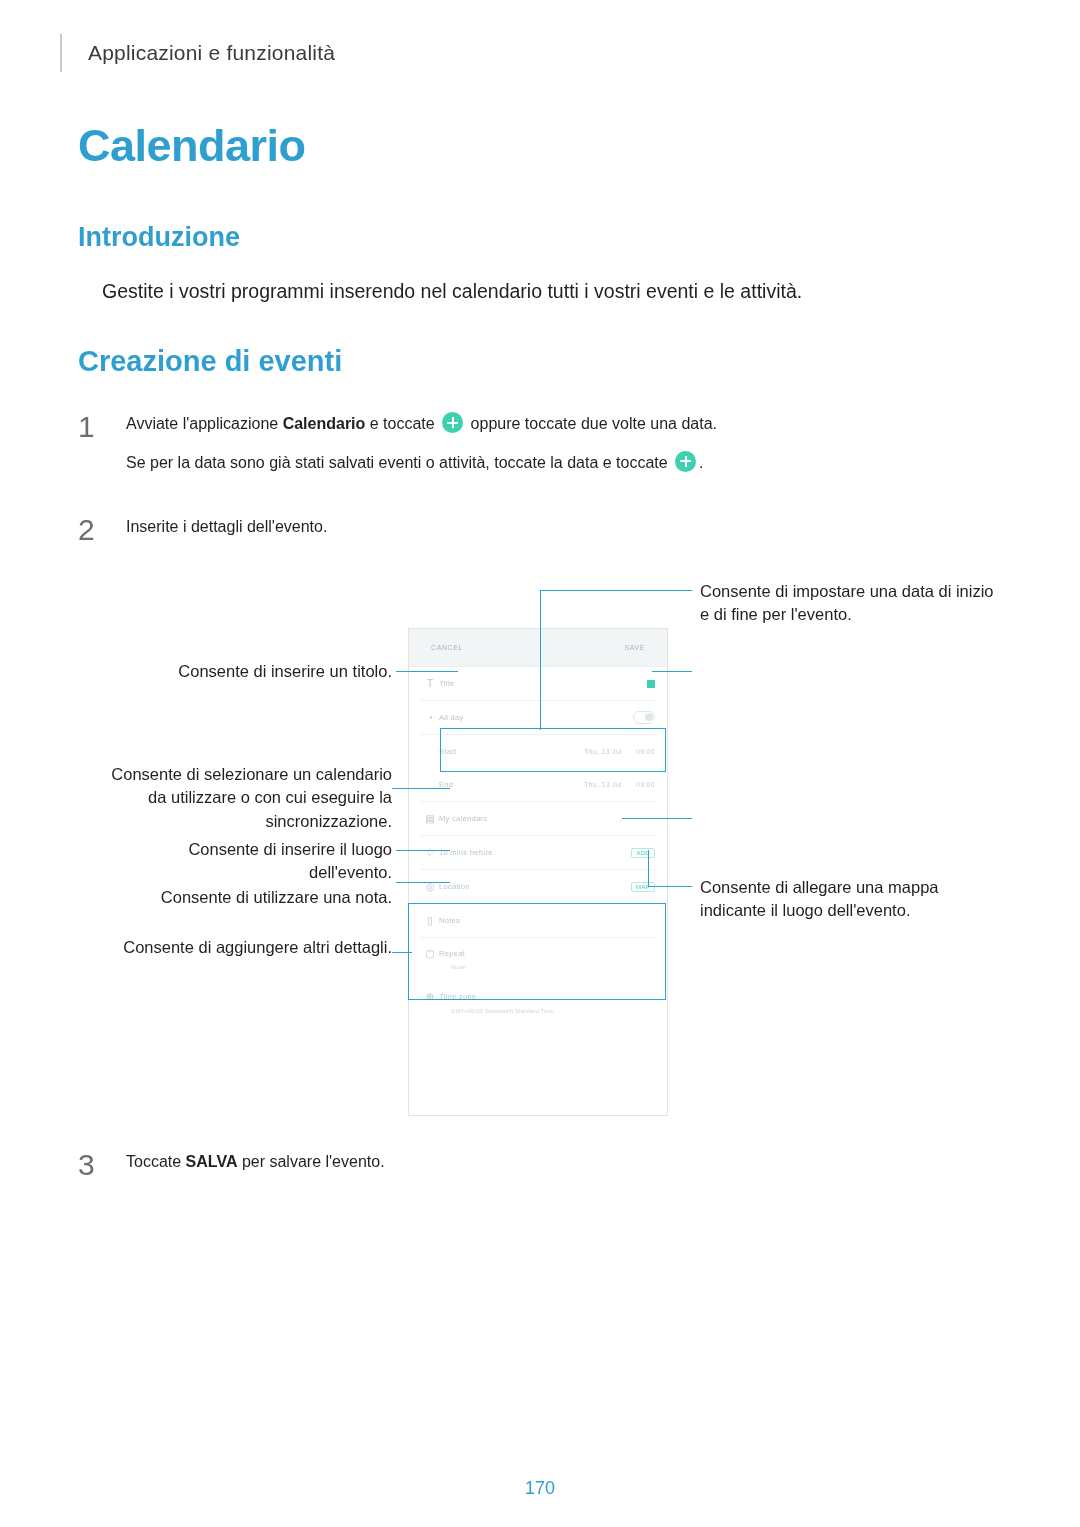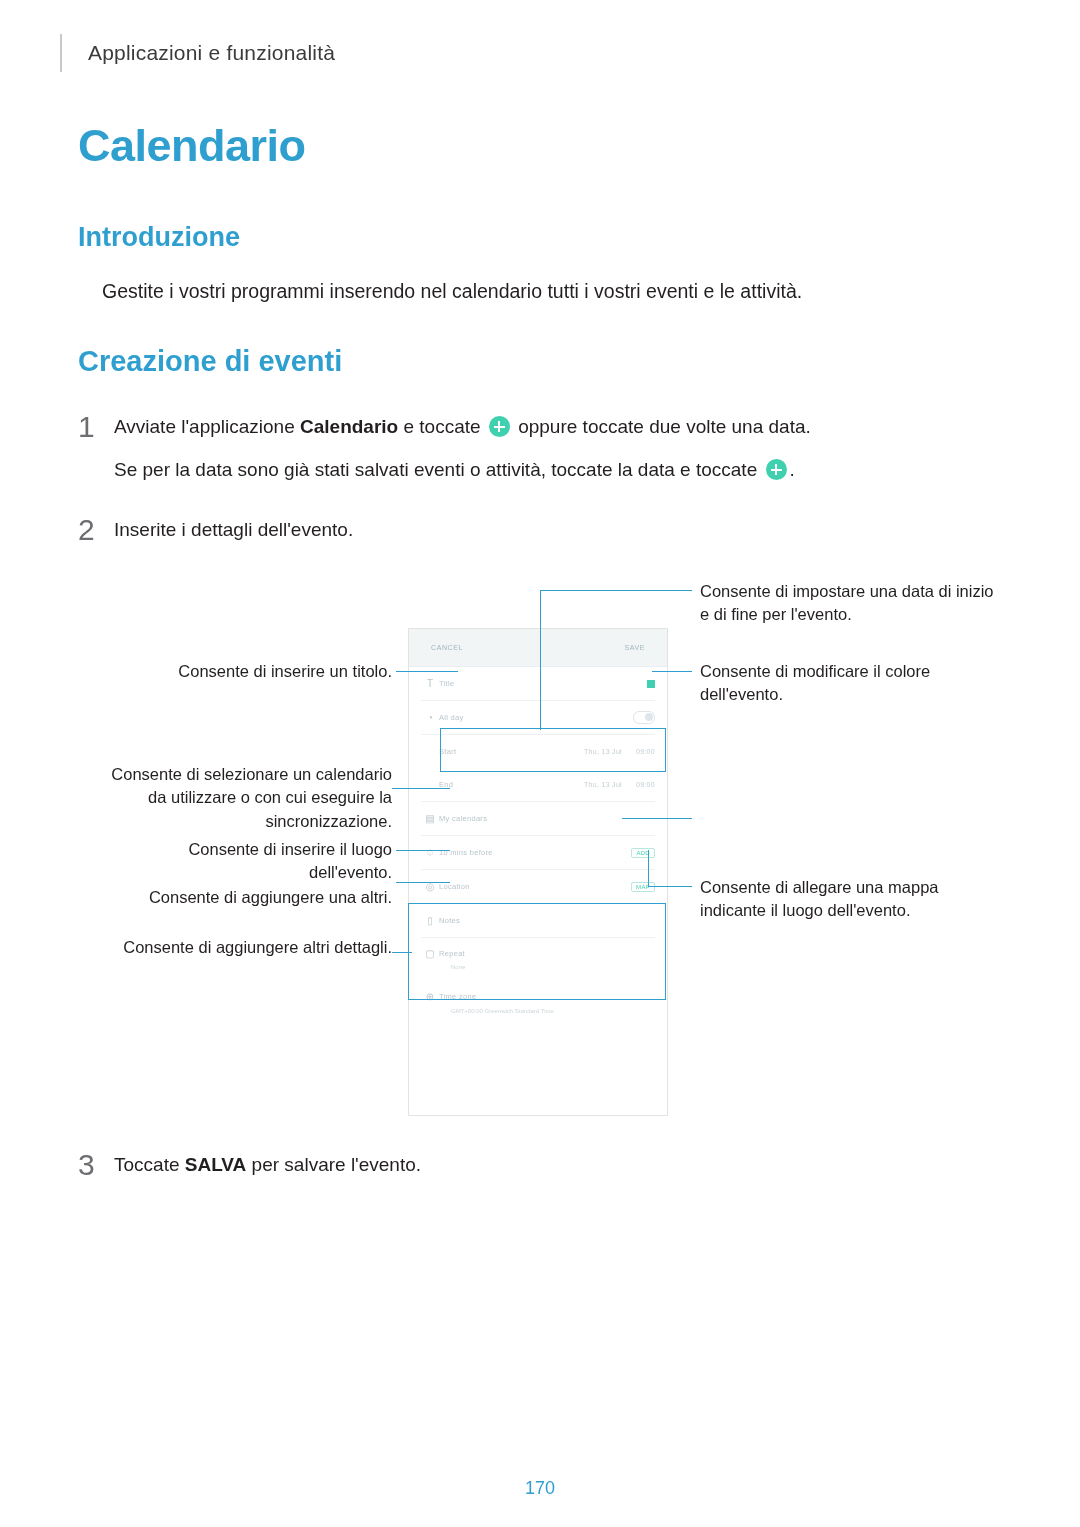--- a/index.html
+++ b/index.html
@@ -75,23 +75,24 @@
   }
   .step-num {
     font-size: 30px;
     color: #6d6e71;
     width: 36px;
     flex: 0 0 36px;
     text-align: left;
     line-height: 1;
   }
   .step-body {
-    font-size: 19px;
+    font-size: 16px;
     line-height: 1.55;
     color: #231f20;
+    margin-left: 12px;
   }
   .step1 { top: 412px; left: 78px; width: 880px; }
   .step2 { top: 515px; left: 78px; width: 880px; }
   .step3 { top: 1150px; left: 78px; width: 880px; }
 
   .plus-badge {
     display: inline-block;
     width: 21px;
     height: 21px;
     border-radius: 50%;
@@ -384,25 +385,24 @@
 
   <div class="lead lead-v" style="left:648px; top:270px; height:36px;"></div>
   <div class="lead lead-h" style="left:648px; top:306px; width:44px;"></div>
 
   <div class="lead lead-h" style="left:396px; top:302px; width:54px;"></div>
 
   <div class="lead lead-h" style="left:392px; top:372px; width:20px;"></div>
 
   <div class="callout right" style="left:700px; top:0px; width:300px;">Consente di impostare una data di inizio e di fine per l'evento.</div>
   <div class="callout left" style="left:140px; top:80px; width:252px;">Consente di inserire un titolo.</div>
-  <div class="callout right" style="left:700px; top:80px; width:300px;">Consente di modificare il colore dell'evento.</div>
   <div class="callout left" style="left:110px; top:183px; width:282px;">Consente di selezionare un calendario da utilizzare o con cui eseguire la sincronizzazione.</div>
   <div class="callout left" style="left:110px; top:258px; width:282px;">Consente di inserire il luogo dell'evento.</div>
   <div class="callout right" style="left:700px; top:296px; width:300px;">Consente di allegare una mappa indicante il luogo dell'evento.</div>
-  <div class="callout left" style="left:110px; top:306px; width:282px;">Consente di aggiungere una altri.</div>
+  <div class="callout left" style="left:110px; top:306px; width:282px;">Consente di utilizzare una nota.</div>
   <div class="callout left" style="left:110px; top:356px; width:282px;">Consente di aggiungere altri dettagli.</div>
 </div>
 
 <div class="step step3">
   <div class="step-num">3</div>
   <div class="step-body">
     <span>Toccate </span><b>SALVA</b><span> per salvare l'evento.</span>
   </div>
 </div>
 

